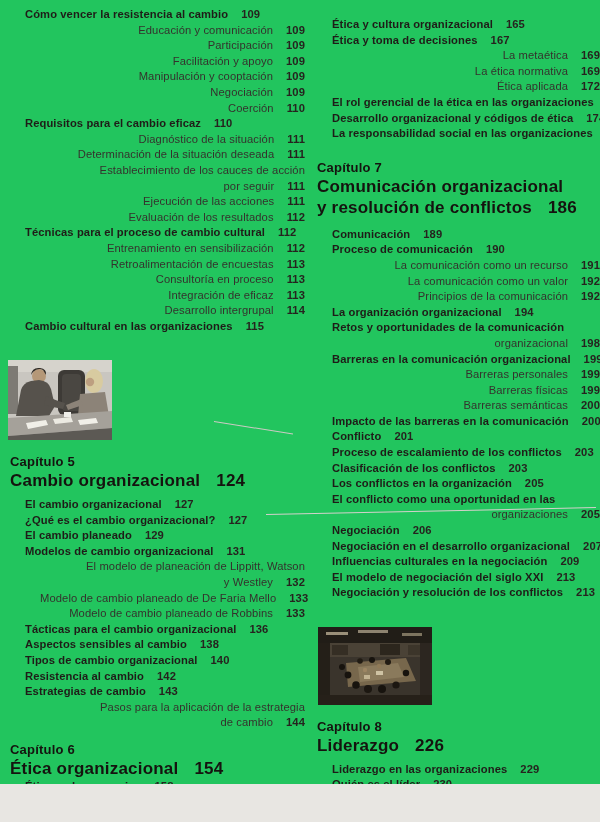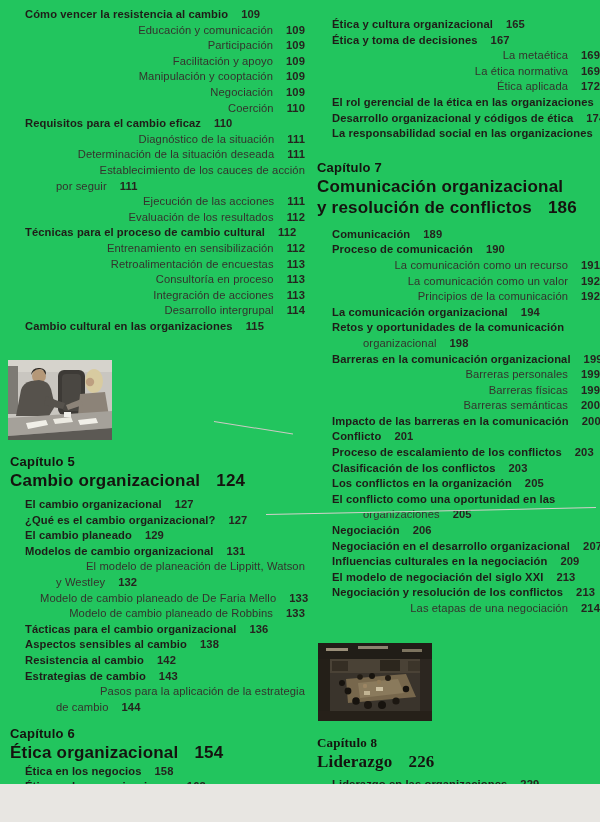--- a/index.html
+++ b/index.html
@@ -17,42 +17,42 @@
   .toc .entry{
     white-space:nowrap;
     font-size:11.2px;
     line-height:15.6px;
     height:15.6px;
     color:#3a3733;
     letter-spacing:0.1px;
   }
   .toc .entry[data-level="1"]{font-weight:bold;color:#1f1c18;padding-left:15px;}
   .toc .entry[data-level="2"]{padding-left:30px;color:#35322d;text-align:right;}
-  .toc .entry[data-level="3"]{padding-left:46px;color:#35322d;}
+  .toc .entry[data-level="3"]{padding-left:46px;color:#35322d;text-align:right;}
   .toc .entry .p{margin-left:13px;font-weight:bold;color:#26231f;}
   .toc .entry .p:empty{display:none;}
 
   .chapter .ch-label{
     font-size:13px;font-weight:bold;color:#15130f;line-height:17px;letter-spacing:0.2px;
   }
   .chapter .ch-title{
     font-size:17px;font-weight:bold;color:#15130f;line-height:21.5px;letter-spacing:0.2px;
     white-space:nowrap;
   }
   .chapter .ch-title:empty{display:none;}
   .chapter .ch-num{margin-left:16px;}
   .chapter .ch-num:empty{display:none;}
 
   .ch5{margin-top:13px;}
   .toc-l2{margin-top:5px;}
   .ch6{margin-top:10px;}
   .toc-l3{margin-top:0;}
   .ch7{margin-top:17px;}
   .toc-r2{margin-top:8px;}
-  .ch8{margin-top:13px;font-family:Liberation Serif, serif;}
+  .ch8{margin-top:13px;}
   .toc-r3{margin-top:5px;}
 
   .photo-left{display:block;margin:26px 0 0 -2px;}
   .photo-right{display:block;margin:26px 0 0 1px;}
 
   .artifact{position:absolute;height:1px;transform-origin:left center;}
   .artifact-1{left:214px;top:421px;width:80px;background:#cdcac4;transform:rotate(9deg);}
   .artifact-2{left:266px;top:514px;width:330px;background:#d4d1cb;transform:rotate(-1.2deg);}
   .speck{position:absolute;left:500px;top:805px;width:3px;height:3px;border-radius:50%;background:#8d8a84;}
 </style>
@@ -95,21 +95,21 @@
           <div class="entry" data-level="2"><span class="t">Evaluación de los resultados</span><span class="p">112</span></div>
 
           <div class="entry" data-level="1"><span class="t">Técnicas para el proceso de cambio cultural</span><span class="p">112</span></div>
 
           <div class="entry" data-level="2"><span class="t">Entrenamiento en sensibilización</span><span class="p">112</span></div>
 
           <div class="entry" data-level="2"><span class="t">Retroalimentación de encuestas</span><span class="p">113</span></div>
 
           <div class="entry" data-level="2"><span class="t">Consultoría en proceso</span><span class="p">113</span></div>
 
-          <div class="entry" data-level="2"><span class="t">Integración de acciones</span><span class="p">113</span></div>
+          <div class="entry" data-level="2"><span class="t">Integración de eficaz</span><span class="p">113</span></div>
 
           <div class="entry" data-level="2"><span class="t">Desarrollo intergrupal</span><span class="p">114</span></div>
 
           <div class="entry" data-level="1"><span class="t">Cambio cultural en las organizaciones</span><span class="p">115</span></div>
         </div>
 
       <svg class="photo-left" width="104" height="80" viewBox="0 0 104 80">
         <rect width="104" height="80" fill="#c9c6c0"></rect>
         <rect width="104" height="12" fill="#d6d3cc"></rect>
         <rect x="0" y="6" width="10" height="48" fill="#7d7a74"></rect>
@@ -151,20 +151,21 @@
           <div class="entry" data-level="3"><span class="t">y Westley</span><span class="p">132</span></div>
 
           <div class="entry" data-level="2"><span class="t">Modelo de cambio planeado de De Faria Mello</span><span class="p">133</span></div>
 
           <div class="entry" data-level="2"><span class="t">Modelo de cambio planeado de Robbins</span><span class="p">133</span></div>
 
           <div class="entry" data-level="1"><span class="t">Tácticas para el cambio organizacional</span><span class="p">136</span></div>
 
           <div class="entry" data-level="1"><span class="t">Aspectos sensibles al cambio</span><span class="p">138</span></div>
 
+          <div class="entry" data-level="1"><span class="t">Tipos de cambio organizacional</span><span class="p">140</span></div>
 
           <div class="entry" data-level="1"><span class="t">Resistencia al cambio</span><span class="p">142</span></div>
 
           <div class="entry" data-level="1"><span class="t">Estrategias de cambio</span><span class="p">143</span></div>
 
           <div class="entry" data-level="2"><span class="t">Pasos para la aplicación de la estrategia</span></div>
 
           <div class="entry" data-level="3"><span class="t">de cambio</span><span class="p">144</span></div>
         </div>
 
@@ -214,21 +215,21 @@
           <div class="entry" data-level="1"><span class="t">Comunicación</span><span class="p">189</span></div>
 
           <div class="entry" data-level="1"><span class="t">Proceso de comunicación</span><span class="p">190</span></div>
 
           <div class="entry" data-level="2"><span class="t">La comunicación como un recurso</span><span class="p">191</span></div>
 
           <div class="entry" data-level="2"><span class="t">La comunicación como un valor</span><span class="p">192</span></div>
 
           <div class="entry" data-level="2"><span class="t">Principios de la comunicación</span><span class="p">192</span></div>
 
-          <div class="entry" data-level="1"><span class="t">La comunicación organizacional</span><span class="p">194</span></div>
+          <div class="entry" data-level="1"><span class="t">La organización organizacional</span><span class="p">194</span></div>
 
           <div class="entry" data-level="1"><span class="t">Retos y oportunidades de la comunicación</span></div>
 
           <div class="entry" data-level="3"><span class="t">organizacional</span><span class="p">198</span></div>
 
           <div class="entry" data-level="1"><span class="t">Barreras en la comunicación organizacional</span><span class="p">199</span></div>
 
           <div class="entry" data-level="2"><span class="t">Barreras personales</span><span class="p">199</span></div>
 
           <div class="entry" data-level="2"><span class="t">Barreras físicas</span><span class="p">199</span></div>
@@ -253,21 +254,20 @@
 
           <div class="entry" data-level="1"><span class="t">Negociación en el desarrollo organizacional</span><span class="p">207</span></div>
 
           <div class="entry" data-level="1"><span class="t">Influencias culturales en la negociación</span><span class="p">209</span></div>
 
           <div class="entry" data-level="1"><span class="t">El modelo de negociación del siglo XXI</span><span class="p">213</span></div>
 
           <div class="entry" data-level="1"><span class="t">Negociación y resolución de los conflictos</span><span class="p">213</span></div>
 
 
-          <div class="entry" data-level="2"><span class="t">Las etapas de una negociación</span><span class="p">214</span></div>
         </div>
 
       <svg class="photo-right" width="114" height="78" viewBox="0 0 114 78">
         <rect width="114" height="78" fill="#3a342c"></rect>
         <rect width="114" height="16" fill="#211d17"></rect>
         <rect x="8" y="5" width="22" height="3" fill="#9a8f79"></rect>
         <rect x="40" y="3" width="30" height="3" fill="#8d8370"></rect>
         <rect x="84" y="6" width="20" height="3" fill="#7d745f"></rect>
         <rect x="0" y="16" width="114" height="14" fill="#4a4236"></rect>
         <rect x="14" y="18" width="16" height="10" fill="#352e24"></rect>

